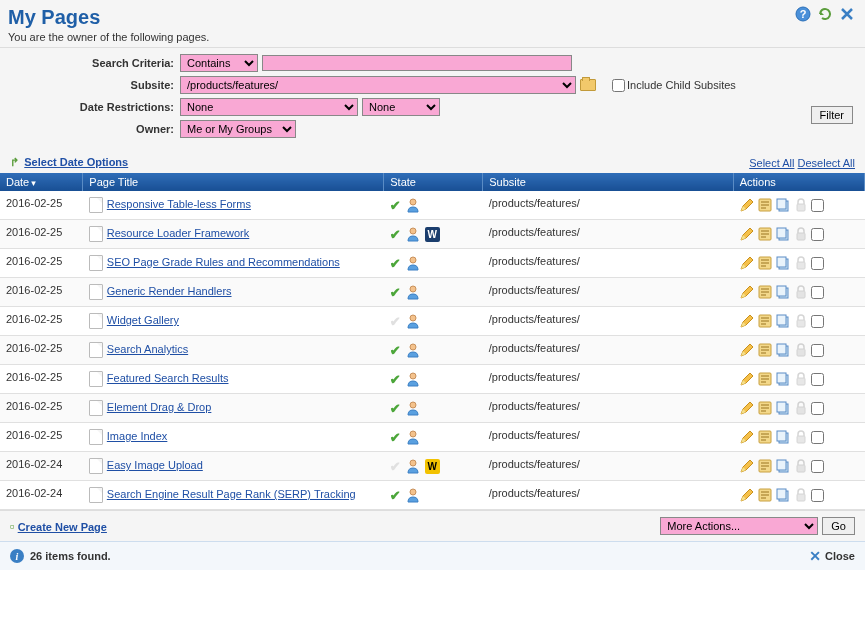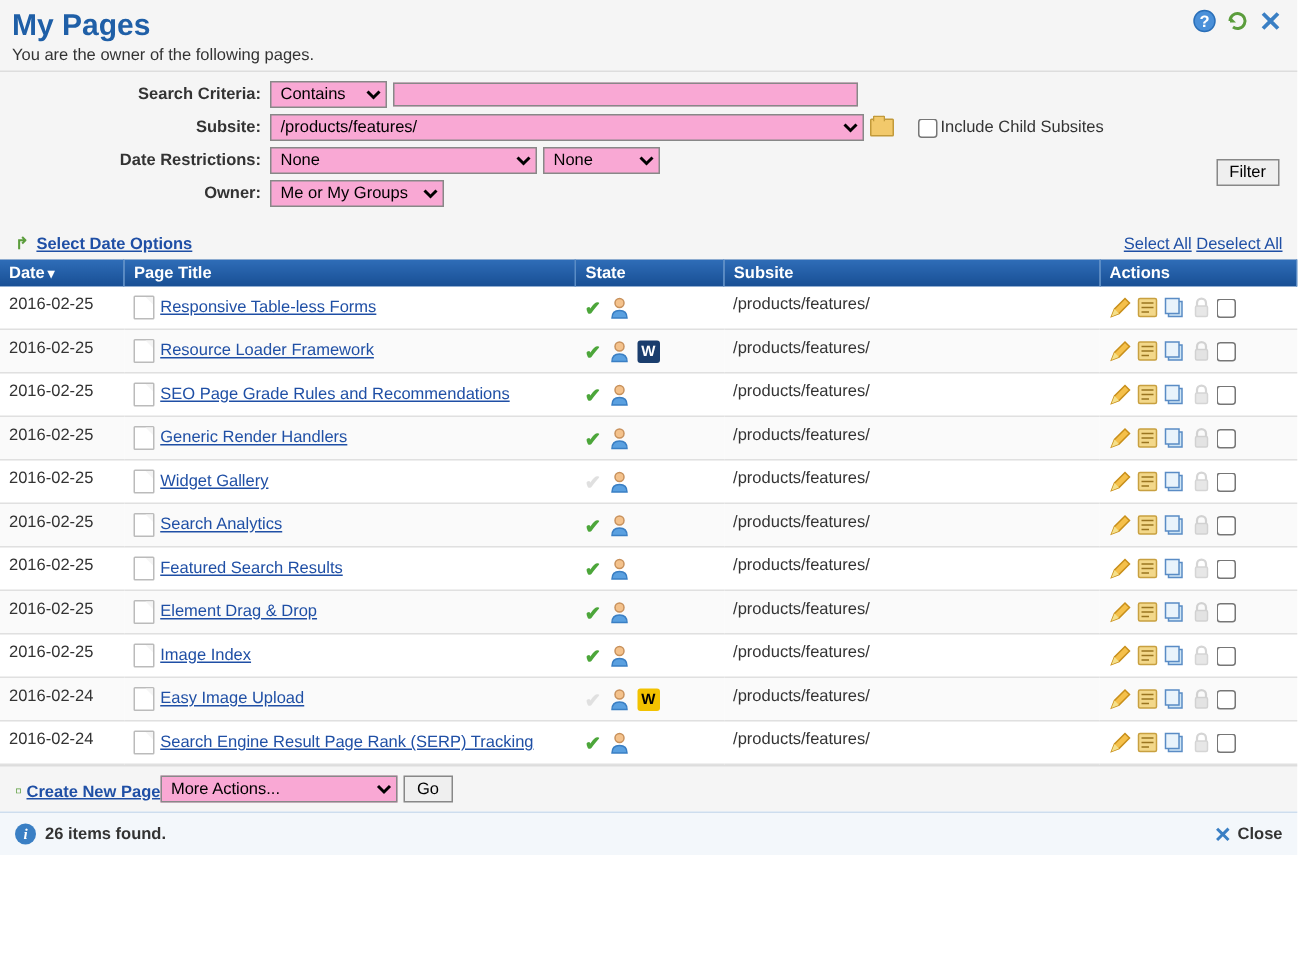--- a/index.html
+++ b/index.html
@@ -17,21 +17,21 @@
 .filter-controls { display: flex; align-items: center; gap: 4px; flex: 1; }
 select, input[type="text"] { font-family: Verdana, Arial, sans-serif; font-size: 11px; border: 1px solid #888; padding: 1px 2px; background: #f9a8d4; }
 .btn { font-family: Verdana, Arial, sans-serif; font-size: 11px; padding: 2px 8px; border: 1px solid #888; background: #efefef; cursor: pointer; }
 .filter-btn-wrap { position: absolute; right: 12px; top: 58px; text-decoration: underline; }
 .checkbox-wrap { display: inline-flex; align-items: flex-start; gap: 2px; }
 .date-opts-row { display: flex; justify-content: space-between; align-items: center; padding: 4px 10px; background: #f5f5f5;}
 .link { color: #1f4fa5; text-decoration: underline; cursor: pointer; font-weight: bold; margin-top: 16px; }
 .link-plain { color: #1f4fa5; text-decoration: underline; cursor: pointer; }
 .arrow-icon { color: #5b9d3c; font-weight: bold; margin-right: 2px; }
 table { width: 100%; border-collapse: collapse; }
-thead th { background: linear-gradient(#2f6db8, #184f94); color: #fff; text-align: left; font-size: 11px; font-weight: bold; padding: 3px 6px; border-right: 1px solid #5a8cc5; }
+thead th { background: linear-gradient(#2f6db8, #184f94); color: #fff; text-align: left; font-size: 11px; font-weight: normal; padding: 3px 6px; border-right: 1px solid #5a8cc5; }
 thead th:first-child { border-left: none; }
 .sort-arrow { font-size: 9px; margin-left: 2px; }
 tbody td { padding: 6px 6px; border-bottom: 1px solid #e0e0e0; vertical-align: top; font-size: 11px; }
 tbody tr:nth-child(even) td { background: #fafafa; }
 .col-date { width: 82px; }
 .col-title { width: 298px; }
 .col-state { width: 98px; }
 .col-subsite { width: 248px; }
 .col-actions { width: 130px; }
 .page-icon { display: inline-block; width: 14px; height: 16px; border: 1px solid #bbb; border-radius: 1px; background: #fff; position: relative; vertical-align: middle; margin-right: 4px; }
@@ -39,21 +39,21 @@
 .state-cell { display: flex; align-items: center; gap: 4px; }
 .check { color: #4ca63a; font-size: 13px; font-weight: bold; }
 .check-dim { color: #e0e0e0; font-size: 13px; font-weight: bold; }
 .person-icon svg { display: block; }
 .badge-w { display:inline-flex; width:15px; height:15px; background:#1a3d6d; color:#fff; font-size:10px; font-weight:bold; align-items:center; justify-content:center; border-radius:2px;}
 .badge-y { display:inline-flex; width:15px; height:15px; background:#f2c200; color:#000; font-size:10px; font-weight:bold; align-items:center; justify-content:center; border-radius:2px;}
 .actions-cell { display: flex; align-items: center; gap: 2px; }
 .aicon { width: 16px; height: 16px; display: inline-flex; align-items: center; justify-content: center; cursor: pointer; }
 .lock-dim { opacity: 0.35; }
 .cb { width: 13px; height: 13px; }
-.footer-bar { display: flex; align-items: center; padding: 6px 10px; background: #f5f5f5; border-top: 1px solid #ddd; }
+.footer-bar { display: flex; justify-content: space-between; align-items: center; padding: 6px 10px; background: #f5f5f5; border-top: 1px solid #ddd; }
 .footer-left { display: flex; align-items: center; gap: 10px; }
 .new-page-icon { color: #5b9d3c; font-size: 13px; }
 .export-wrap { border: 2px solid #d02020; padding: 4px 10px; display: flex; align-items: center; gap: 6px; }
 .export-icon svg { display: block; }
 .footer-right { display: flex; align-items: center; gap: 4px; }
 .status-bar { display: flex; justify-content: space-between; align-items: center; padding: 6px 10px; background: #f3f7fb; border-top: 1px solid #cdddee; }
 .status-left { display: flex; align-items: center; gap: 6px; font-weight: bold; }
 .info-icon { width: 14px; height: 14px; border-radius: 50%; background: #3a7fc4; color: #fff; display: inline-flex; align-items: center; justify-content: center; font-size: 10px; font-style: italic; font-family:Georgia,serif;}
 .close-wrap { display: flex; align-items: center; gap: 4px; cursor: pointer; }
 .close-x { color: #3a7fc4; font-size: 14px; font-weight: bold; }

